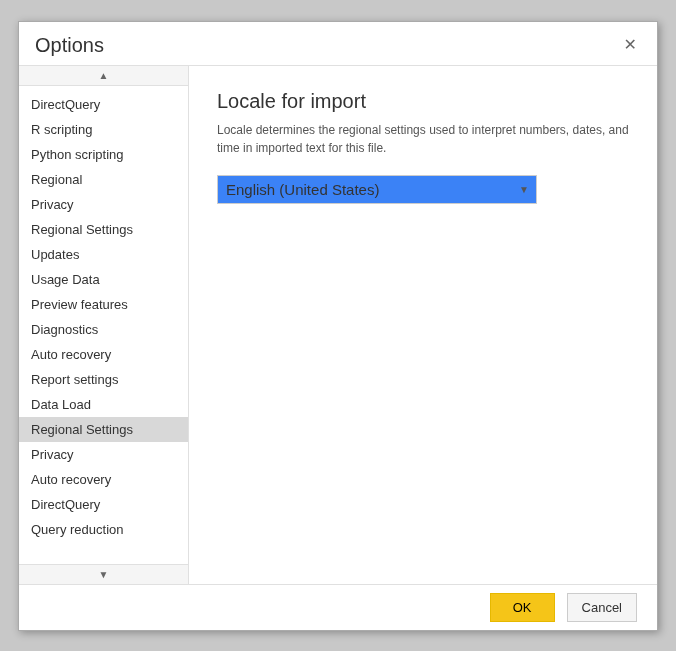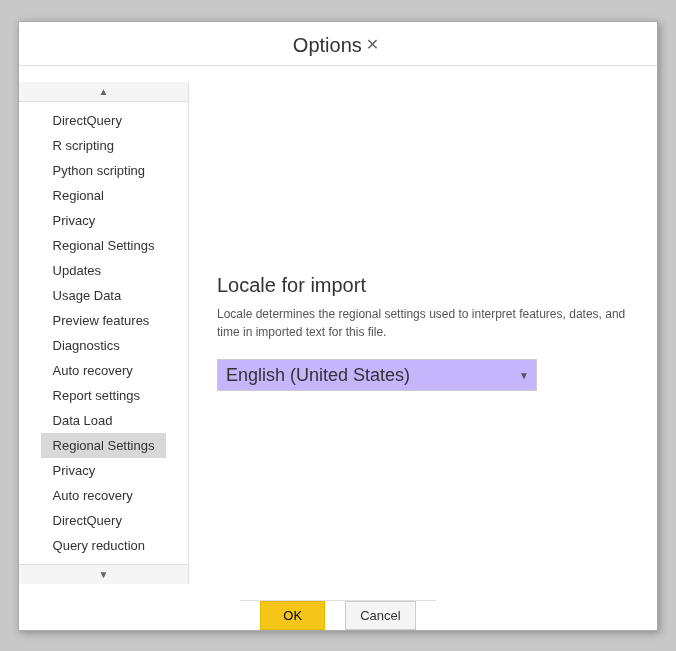--- a/index.html
+++ b/index.html
@@ -1,15 +1,15 @@
 <!DOCTYPE html>
 <html><head>
   <meta charset="utf-8">
   <style>
-    * { box-sizing: border-box; margin: 0; padding: 0; align-items: center; }
+    * { box-sizing: border-box; margin: 0; padding: 0; }
     body {
       background: #c8c8c8;
       display: flex;
       align-items: center;
       justify-content: center;
       width: 676px;
       height: 651px;
       font-family: 'Segoe UI', Arial, sans-serif;
       font-size: 13px;
     }
@@ -118,44 +118,44 @@
       max-width: 420px;
     }
     .locale-select-wrapper {
       position: relative;
       width: 320px;
     }
     .locale-select {
       width: 100%;
       padding: 5px 28px 5px 8px;
       border: 1px solid #cccccc;
-      background: #c4b5fd;
-      font-size: 18px;
+      background: #3b82f6;
+      font-size: 15px;
       color: #333333;
       appearance: none;
       -webkit-appearance: none;
       cursor: pointer;
       outline: none;
     }
     .select-arrow {
       position: absolute;
       right: 8px;
       top: 50%;
       transform: translateY(-50%);
       pointer-events: none;
       font-size: 10px;
       color: #555555;
     }
     .dialog-footer {
       display: flex;
       justify-content: flex-end;
       align-items: center;
-      padding: 0 20px;
+      padding: 8px 20px;
       border-top: 1px solid #e0e0e0;
-      gap: 20px;
+      gap: 12px;
     }
     .btn-ok {
       background: #f5c518;
       border: 1px solid #e6b800;
       color: #000000;
       padding: 6px 22px;
       cursor: pointer;
       font-size: 13px;
       font-weight: 400;
       min-width: 60px;
@@ -205,21 +205,21 @@
             <div class="sidebar-item">Auto recovery</div>
             <div class="sidebar-item">DirectQuery</div>
             <div class="sidebar-item">Query reduction</div>
           </div>
       </div>
       <button class="sidebar-scroll-down">▼</button>
     </div>
 
     <div class="main-content">
       <div class="content-title">Locale for import</div>
-      <div class="content-description">Locale determines the regional settings used to interpret features, dates, and time in imported text for this file.</div>
+      <div class="content-description">Locale determines the regional settings used to interpret numbers, dates, and time in imported text for this file.</div>
       <div class="locale-select-wrapper">
         <select class="locale-select" id="locale-select"><option value="English (United States)">English (United States)</option><option value="English (United Kingdom)">English (United Kingdom)</option><option value="French (France)">French (France)</option><option value="German (Germany)">German (Germany)</option><option value="Spanish (Spain)">Spanish (Spain)</option><option value="Chinese (Simplified)">Chinese (Simplified)</option><option value="Japanese (Japan)">Japanese (Japan)</option></select>
         <span class="select-arrow">▼</span>
       </div>
     </div>
   </div>
 
   <div class="dialog-footer">
     <button class="btn-ok">OK</button>
     <button class="btn-cancel">Cancel</button>

